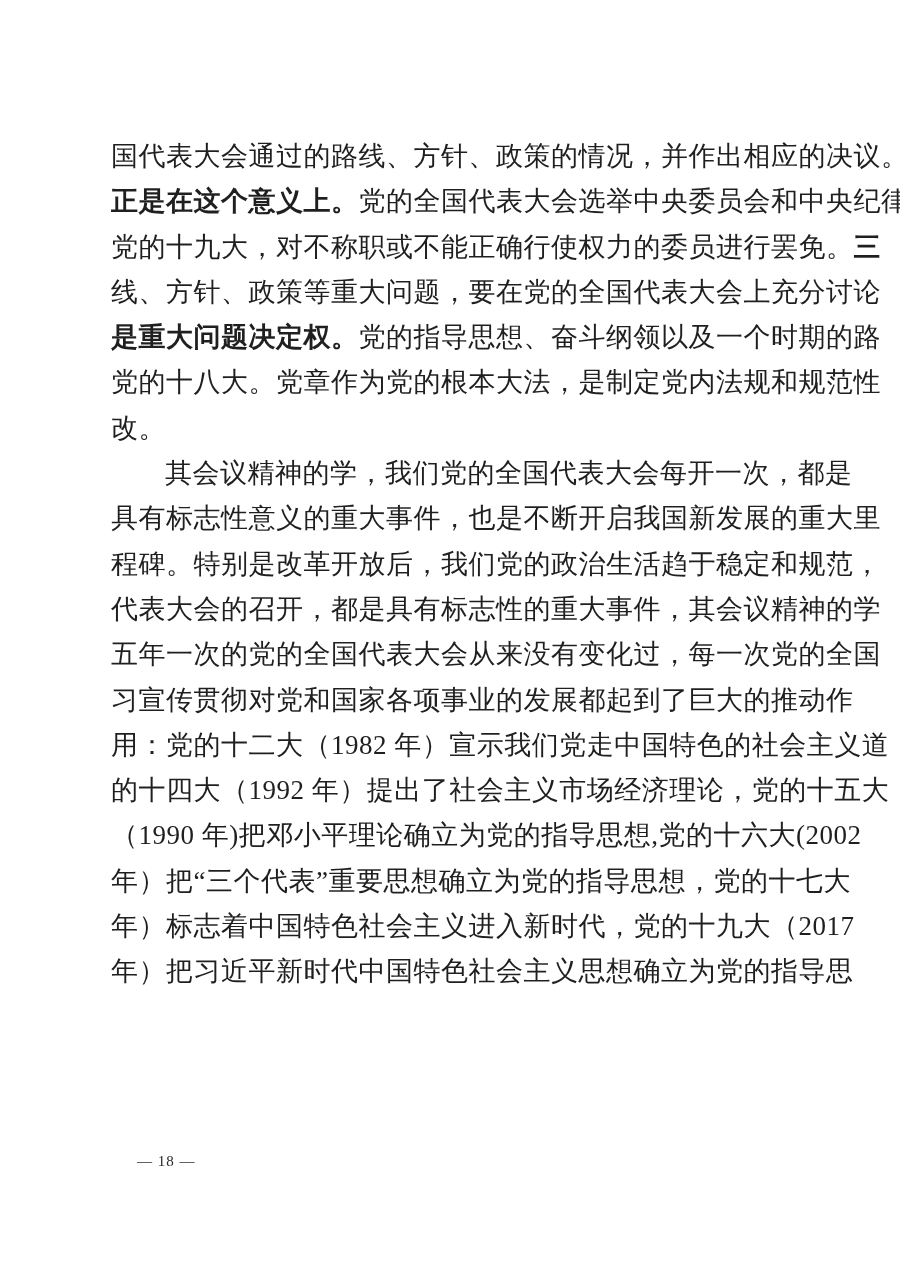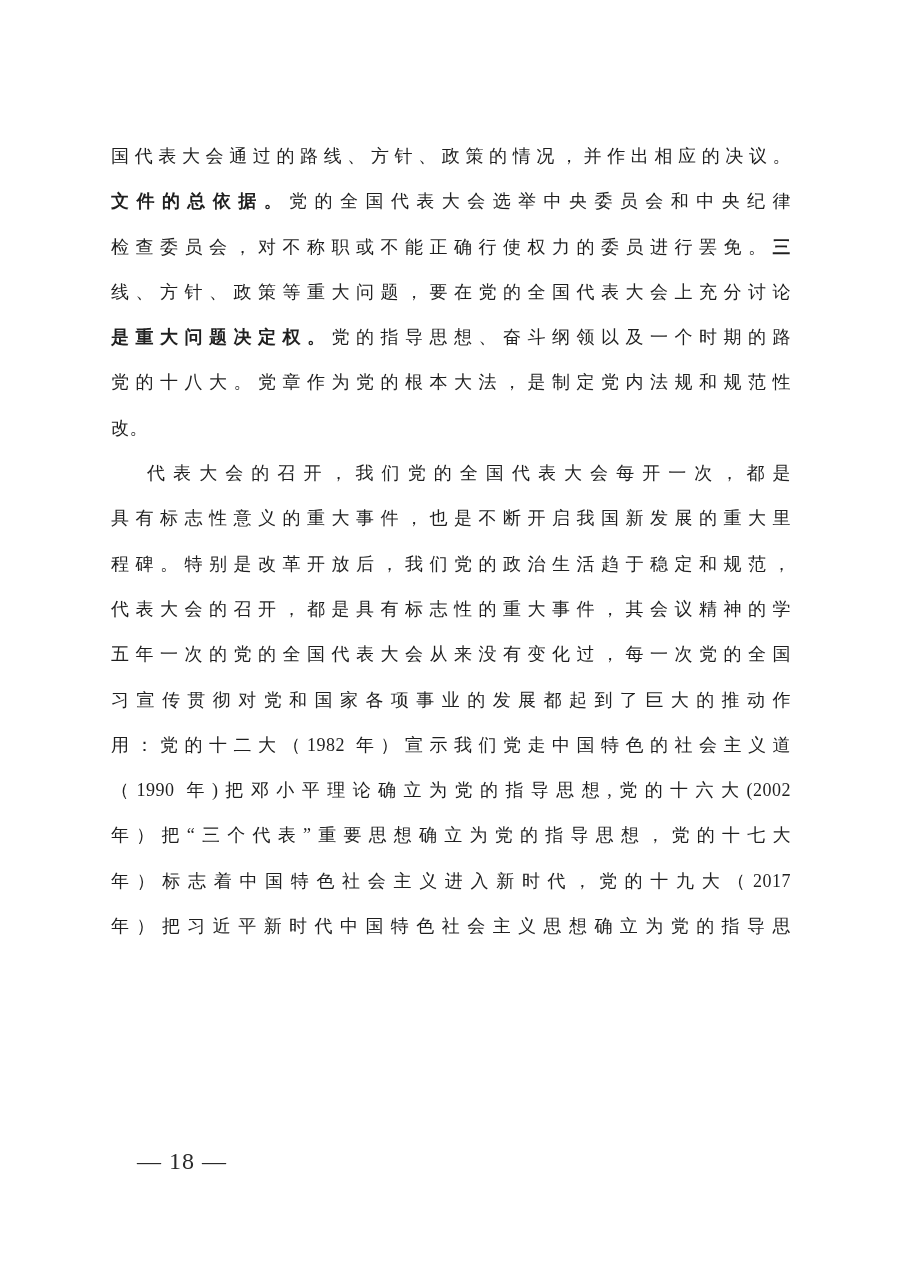--- a/index.html
+++ b/index.html
@@ -14,21 +14,21 @@
     font-family: "Liberation Serif", "DejaVu Serif", serif;
     color: #1f1f1f;
   }
   .text-block {
     position: absolute;
     left: 111px;
     top: 134px;
     width: 680px;
   }
   .line {
-    font-size: 18px;
+    font-size: 27px;
     height: 45.3px;
     line-height: 45.3px;
     text-align: justify;
     text-align-last: justify;
     text-justify: inter-character;
     white-space: nowrap;
     letter-spacing: 0.5px;
   }
   .line.short {
     text-align: left;
@@ -36,48 +36,49 @@
   }
   .line.indent {
     text-indent: 2em;
   }
   .run { font-weight: normal; }
   .run.bold { font-weight: bold; }
   .footer {
     position: absolute;
     left: 137px;
     top: 1148px;
-    font-size: 24px;
+    font-size: 15px;
     line-height: 26px;
     color: #2a2a2a;
     letter-spacing: 1px;
   }
 </style>
 </head>
 <body>
 
 <div class="page">
   <div class="text-block">
       <div class="paragraph">
         <div class="line"><span class="run">国代表大会通过的路线、方针、政策的情况，并作出相应的决议。</span></div>
-        <div class="line"><span class="run bold">文件的总依据。</span><span class="run">党的全国代表大会选举中央委员会和中央纪律</span></div>
-        <div class="line"><span class="run">检查委员会，对不称职或不能正确行使权力的委员进行罢免。</span><span class="run bold">三</span></div>
+        <div class="line"><span class="run bold">正是在这个意义上。</span><span class="run">党的全国代表大会选举中央委员会和中央纪律</span></div>
+        <div class="line"><span class="run">党的十九大，对不称职或不能正确行使权力的委员进行罢免。</span><span class="run bold">三</span></div>
         <div class="line"><span class="run">线、方针、政策等重大问题，要在党的全国代表大会上充分讨论</span></div>
         <div class="line"><span class="run bold">是重大问题决定权。</span><span class="run">党的指导思想、奋斗纲领以及一个时期的路</span></div>
         <div class="line"><span class="run">党的十八大。党章作为党的根本大法，是制定党内法规和规范性</span></div>
         <div class="line short"><span class="run">改。</span></div>
       </div>
       <div class="paragraph">
-        <div class="line indent"><span class="run">代表大会的召开，我们党的全国代表大会每开一次，都是</span></div>
+        <div class="line indent"><span class="run">其会议精神的学，我们党的全国代表大会每开一次，都是</span></div>
         <div class="line"><span class="run">具有标志性意义的重大事件，也是不断开启我国新发展的重大里</span></div>
         <div class="line"><span class="run">程碑。特别是改革开放后，我们党的政治生活趋于稳定和规范，</span></div>
         <div class="line"><span class="run">代表大会的召开，都是具有标志性的重大事件，其会议精神的学</span></div>
         <div class="line"><span class="run">五年一次的党的全国代表大会从来没有变化过，每一次党的全国</span></div>
         <div class="line"><span class="run">习宣传贯彻对党和国家各项事业的发展都起到了巨大的推动作</span></div>
         <div class="line"><span class="run">用：党的十二大（1982 年）宣示我们党走中国特色的社会主义道</span></div>
+        <div class="line"><span class="run">的十四大（1992 年）提出了社会主义市场经济理论，党的十五大</span></div>
         <div class="line"><span class="run">（1990 年)把邓小平理论确立为党的指导思想,党的十六大(2002</span></div>
         <div class="line"><span class="run">年）把“三个代表”重要思想确立为党的指导思想，党的十七大</span></div>
         <div class="line"><span class="run">年）标志着中国特色社会主义进入新时代，党的十九大（2017</span></div>
         <div class="line"><span class="run">年）把习近平新时代中国特色社会主义思想确立为党的指导思</span></div>
       </div>
     </div>
   <div class="footer">— 18 —</div>
 </div>
 
 </body></html>

